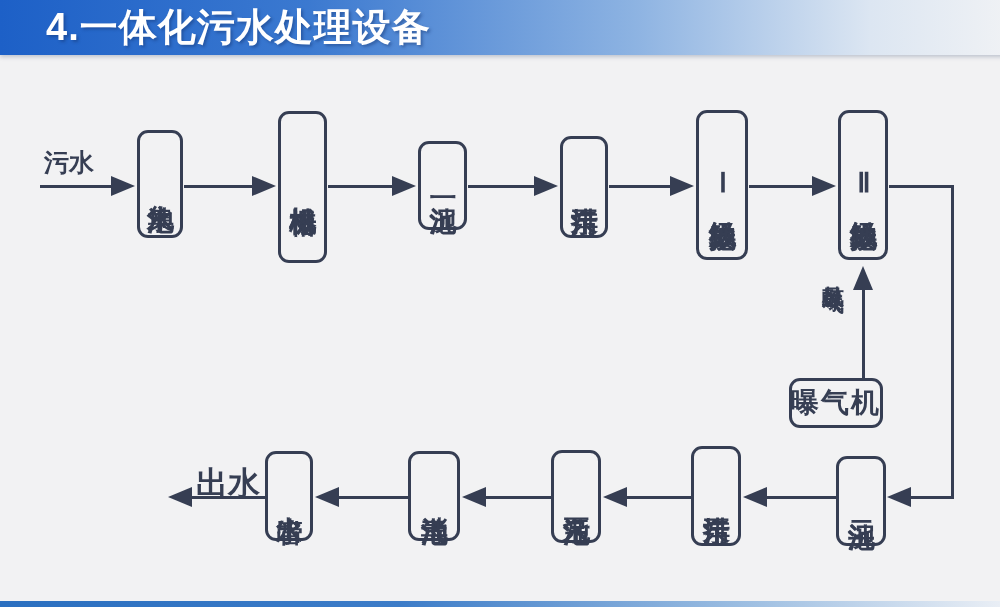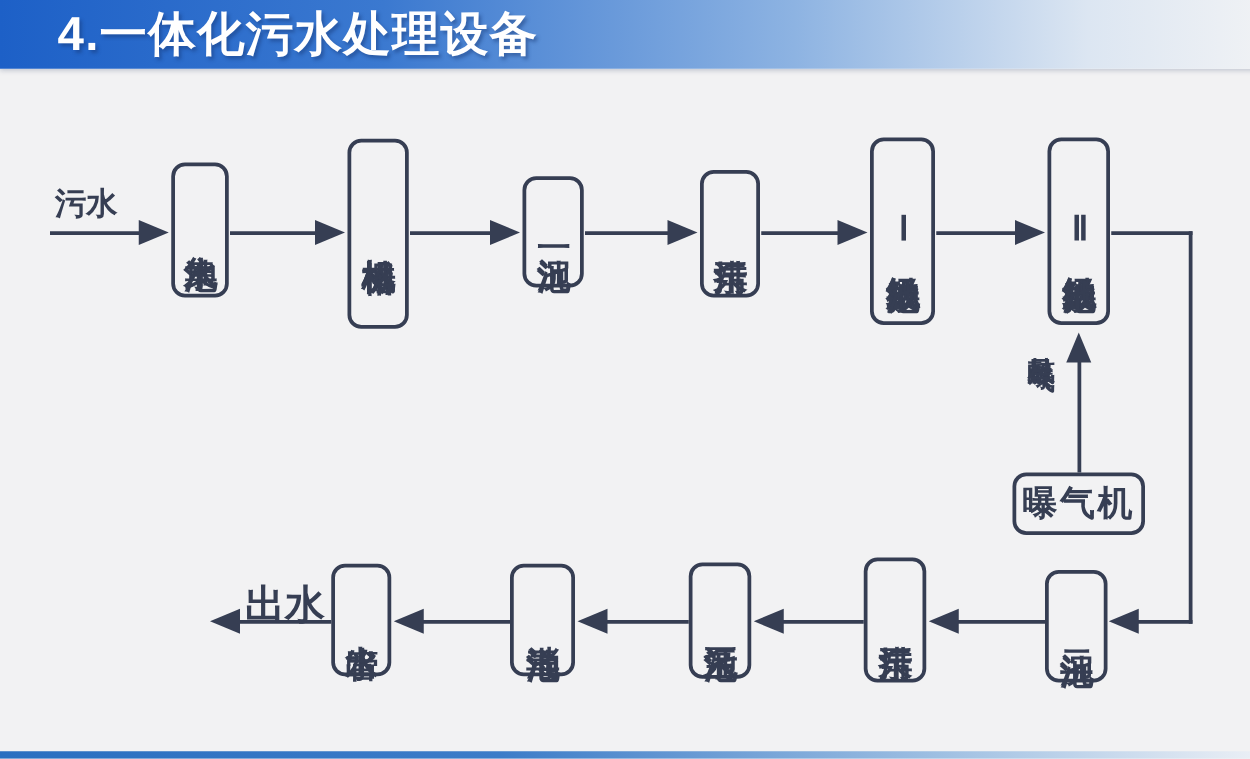--- a/index.html
+++ b/index.html
@@ -111,21 +111,21 @@
 
   <div class="node" style="left:838px;top:110px;width:50px;height:150px;">
     <span class="vtext">Ⅱ级接触池</span>
   </div>
 
   <div class="h-line" style="left:889px;top:185px;width:65px;"></div>
   <div class="v-line" style="left:951px;top:185px;height:314px;"></div>
   <div class="h-line" style="left:907px;top:496px;width:47px;"></div>
   <div class="head-l" style="left:887px;top:487px;"></div>
 
-  <div class="node" style="left:810px;top:378px;width:106px;height:50px;">
+  <div class="node" style="left:789px;top:378px;width:94px;height:50px;">
     <span class="htext">曝气机</span>
   </div>
   <div class="v-line" style="left:862px;top:288px;height:90px;"></div>
   <div class="head-u" style="left:853px;top:266px;"></div>
   <div class="flow-label-v" style="left:822px;top:268px;">鼓风曝气</div>
 
   <div class="node" style="left:836px;top:456px;width:50px;height:90px;">
     <span class="vtext">二沉池</span>
   </div>
   <div class="h-line" style="left:764px;top:496px;width:72px;"></div>

